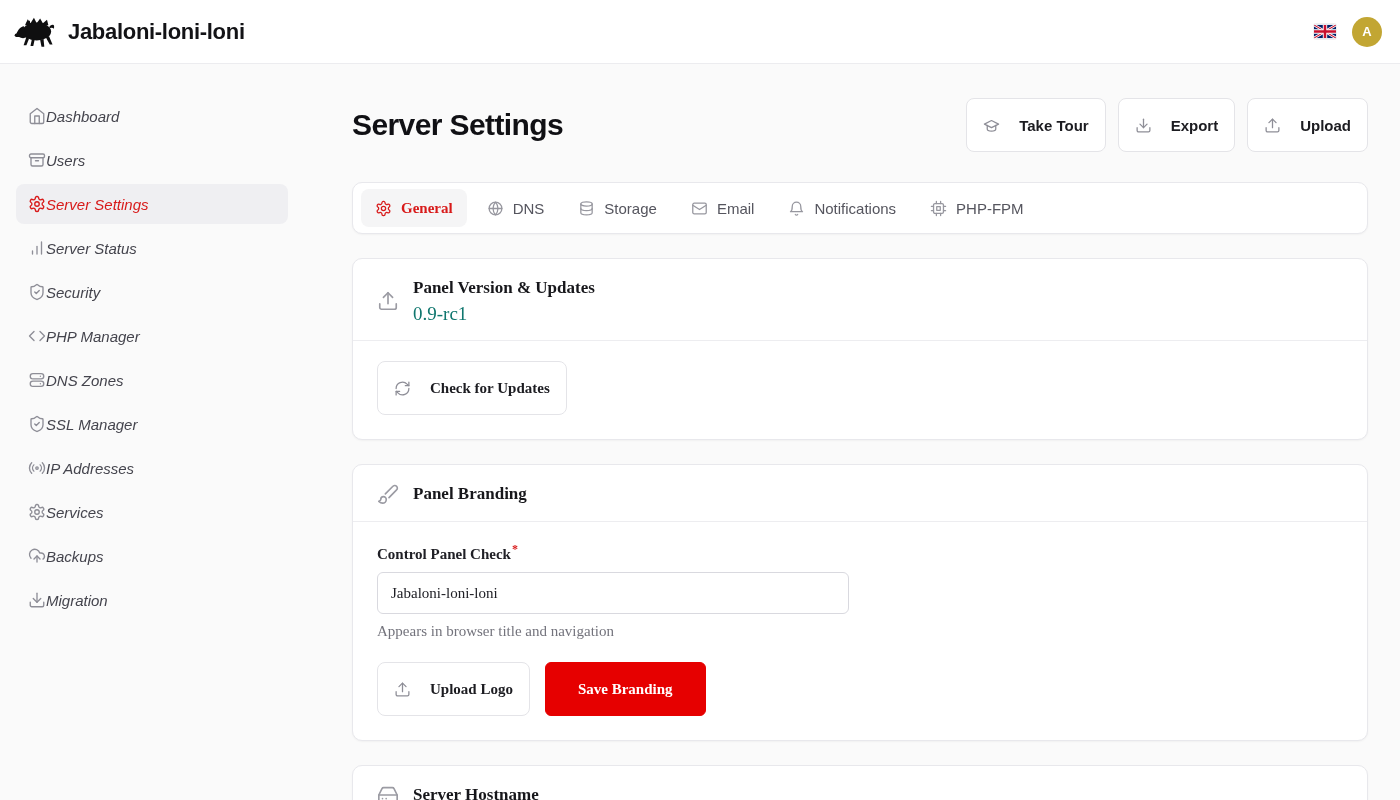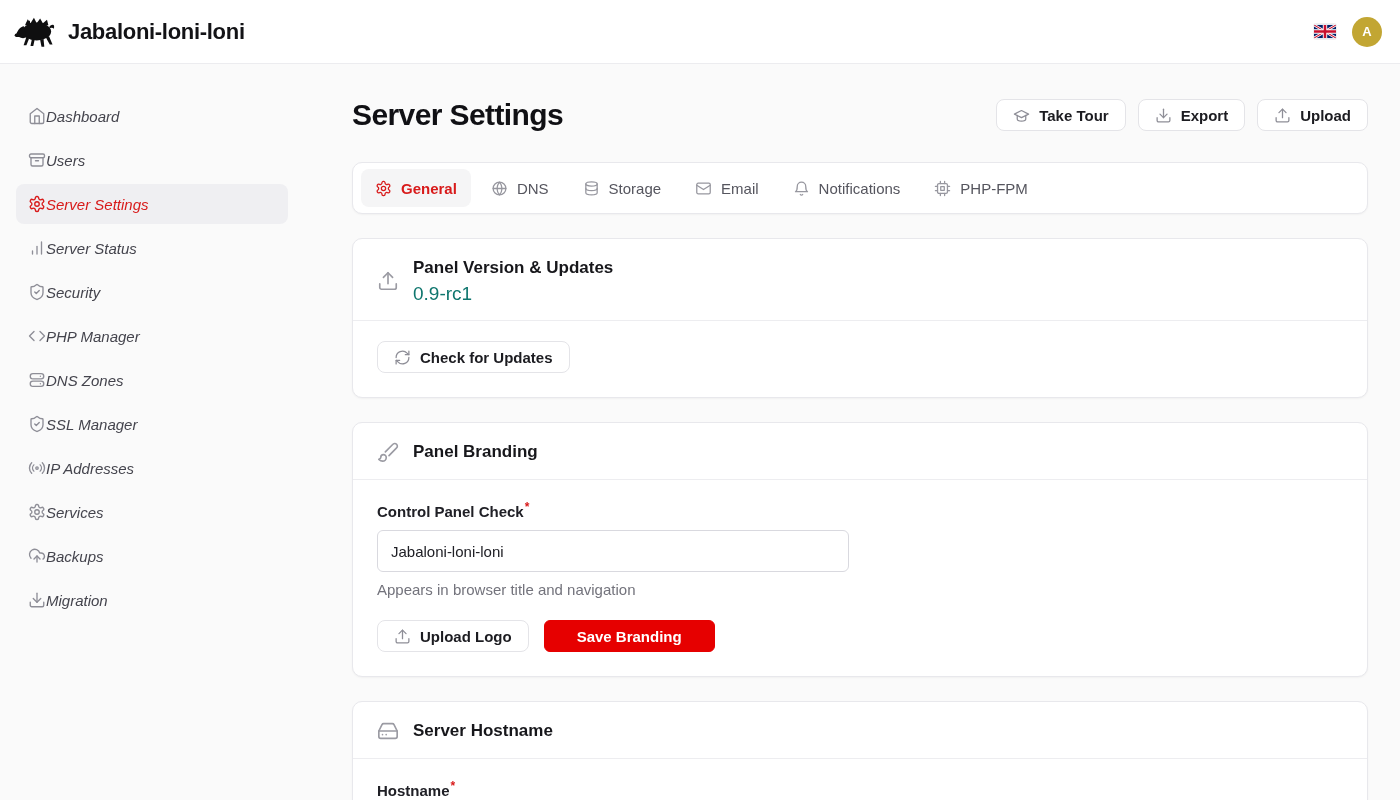--- a/index.html
+++ b/index.html
@@ -27,37 +27,37 @@
     padding:0 12px; border-radius:8px; font-size:15px; color:#44444d; cursor:pointer;font-style:italic; }
   .side-item .icon { color:#8e8e97; }
   .side-item.active { background:#efeff2; color:var(--red); font-weight:500; }
   .side-item.active .icon { color:var(--red); }
   .icon { width:18px; height:18px; flex:none; display:inline-block; }
 
   .main { flex:1; padding:34px 32px 0 48px; }
   .page-head { display:flex; align-items:center; justify-content:space-between; }
   h1 { margin:0; font-size:30px; font-weight:700; letter-spacing:-0.6px; color:#101014; }
   .actions { display:flex; gap:12px; }
-  .btn { display:inline-flex; align-items:center; gap:9px; height:32px; padding:0 16px;
+  .btn { display:inline-flex; align-items:center; gap:19px; height:54px; padding:0 16px;
     background:#fff; border:1px solid #e4e4e8; border-radius:8px; font-size:15px; font-weight:600;
     color:#1c1c21; cursor:pointer; font-family:inherit; }
   .btn .icon { width:17px; height:17px; color:#8e8e97; }
   .btn.primary { background:var(--btnred); border-color:var(--btnred); color:#fff; border-radius:6px; padding:0 32px; }
 
   .tabbar { margin-top:30px; background:#fff; border:1px solid #e8e8ec; border-radius:10px;
     height:52px; display:flex; align-items:center; padding:0 8px; gap:6px;
     box-shadow:0 1px 2px rgba(16,16,20,.04); }
   .tab { display:inline-flex; align-items:center; gap:9px; height:38px; padding:0 14px;
     border-radius:8px; font-size:15px; font-weight:500; color:#55555e; cursor:pointer; }
   .tab .icon { color:#97979f; width:17px; height:17px; }
-  .tab.active { background:#f5f5f6; color:var(--red); font-weight:600; }
+  .tab.active { background:#f5f5f6; color:var(--red); font-weight:600;font-family:Liberation Serif, serif; }
   .tab.active .icon { color:var(--red); }
 
   .card { margin-top:24px; background:#fff; border:1px solid #e8e8ec; border-radius:10px;
-    box-shadow:0 1px 2px rgba(16,16,20,.04); overflow:hidden; }
+    box-shadow:0 1px 2px rgba(16,16,20,.04); overflow:hidden;font-family:Liberation Serif, serif; }
   .card-head { display:flex; align-items:center; gap:14px; padding:17px 24px 15px; }
   .card-head .icon { width:22px; height:22px; color:#9b9ba3; }
   .card-title { font-size:17px; font-weight:700; color:#17171b; line-height:24px; }
   .card-sub { font-size:19px; color:#0f766e; margin-top:3px; font-weight:400; }
   .divider { height:1px; background:#ededf0; }
   .card-body { padding:20px 24px 24px; }
 
   .field-label { font-size:15px; font-weight:600; color:#202026; display:inline-block; }
   .req { color:var(--red); vertical-align:super; font-size:12px; margin-left:1px; font-weight:700; }
   .text-input { margin-top:9px; display:block; width:472px; height:42px; border:1px solid #d9d9df;

